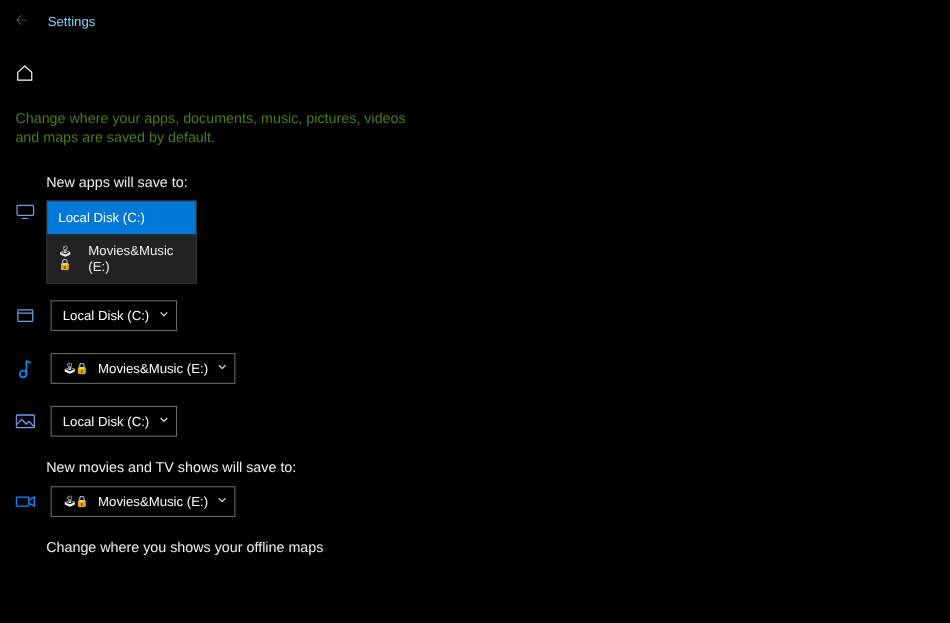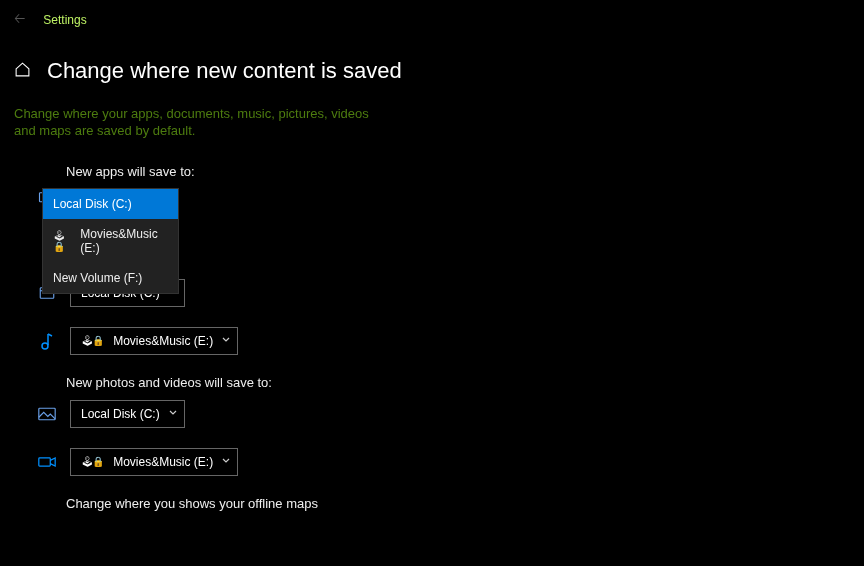--- a/index.html
+++ b/index.html
@@ -18,21 +18,21 @@
       align-items: center;
       padding: 8px 14px;
       gap: 18px;
     }
     .back-arrow {
       color: #555;
       font-size: 14px;
     }
     .header-title {
       font-size: 12px;
-      color: #bef264;
+      color: #7dd3fc;
     }
     .page-header {
       display: flex;
       align-items: center;
       gap: 16px;
       padding: 18px 14px 8px 14px;
     }
     .home-icon {
       color: #fff;
     }
@@ -43,21 +43,21 @@
     }
     .description {
       padding: 14px 14px 0 14px;
       color: #4d7c0f;
       font-size: 13px;
       max-width: 400px;
       line-height: 1.3;
     }
     .section {
       margin-top: 20px;
-      padding-left: 66px;
+      padding-left: 42px;
       position: relative;
     }
     .section-label {
       color: #eee;
       font-size: 13px;
       margin-bottom: 10px;
       margin-left: 0;
     }
     .section-row {
       display: flex;
@@ -124,21 +124,20 @@
   <span class="back-arrow">🡠</span>
   <span class="header-title">Settings</span>
 </div>
 
 <div class="page-header">
   <span class="home-icon">
     <svg width="17" height="17" viewBox="0 0 24 24" fill="none" stroke="white" stroke-width="1.5">
       <path d="M3 11 L12 3 L21 11 L21 21 L3 21 Z"></path>
     </svg>
   </span>
-  <span class="page-title">Change where new content is saved</span>
 </div>
 
 <div class="description">Change where your apps, documents, music, pictures, videos and maps are saved by default.</div>
 
 <div class="section" style="position:relative; margin-top:24px;">
   <div class="section-label">New apps will save to:</div>
   <div class="section-row">
     <span class="category-icon">
       <svg width="18" height="14" viewBox="0 0 24 18" fill="none" stroke="#6aa0e8" stroke-width="1.5">
           <rect x="2" y="2" width="20" height="12" rx="1"></rect>
@@ -147,23 +146,20 @@
     </span>
     <div class="dropdown" style="visibility:hidden;"></div>
   </div>
   <div class="dropdown-list">
     <div class="dropdown-item selected">
       <span>Local Disk (C:)</span>
     </div>
     <div class="dropdown-item">
       <span class="emoji-icons">🕹🔒</span>
       <span>Movies&amp;Music (E:)</span>
-    </div>
-    <div class="dropdown-item">
-      <span>New Volume (F:)</span>
     </div>
   </div>
   <div class="first-section-spacer"></div>
 </div>
 
 <div class="section" style="margin-top:-64px;">
   <div class="section-row" style="margin-top: 58px;">
     <span class="category-icon">
       <svg width="18" height="16" viewBox="0 0 24 20" fill="none" stroke="#6aa0e8" stroke-width="1.5">
           <rect x="3" y="3" width="18" height="14" rx="1"></rect>
@@ -192,38 +188,38 @@
       <span class="emoji-icons">🕹🔒</span>
       <span>Movies&amp;Music (E:)</span>
       <span class="chevron"><svg width="10" height="10" viewBox="0 0 10 10" fill="none" stroke="#ccc" stroke-width="1.2">
             <path d="M2 3 L5 6 L8 3"></path>
           </svg></span>
     </div>
   </div>
 </div>
 
 <div class="section">
-  <div class="section-label">New photos and videos will save to:</div>
   <div class="section-row">
     <span class="category-icon">
       <svg width="18" height="14" viewBox="0 0 22 16" fill="none" stroke="#6aa0e8" stroke-width="1.4">
           <rect x="1" y="1" width="20" height="14" rx="1"></rect>
           <path d="M1 12 L7 6 L12 11 L15 8 L21 14"></path>
         </svg>
     </span>
     <div class="dropdown">
       <span>Local Disk (C:)</span>
       <span class="chevron"><svg width="10" height="10" viewBox="0 0 10 10" fill="none" stroke="#ccc" stroke-width="1.2">
             <path d="M2 3 L5 6 L8 3"></path>
           </svg></span>
     </div>
   </div>
 </div>
 
 <div class="section">
+  <div class="section-label">New movies and TV shows will save to:</div>
   <div class="section-row">
     <span class="category-icon">
       <svg width="18" height="14" viewBox="0 0 22 14" fill="none" stroke="#0090ff" stroke-width="1.5">
           <rect x="1" y="2" width="14" height="10" rx="1"></rect>
           <path d="M15 5 L21 2 L21 12 L15 9"></path>
         </svg>
     </span>
     <div class="dropdown dropdown-wide">
       <span class="emoji-icons">🕹🔒</span>
       <span>Movies&amp;Music (E:)</span>

